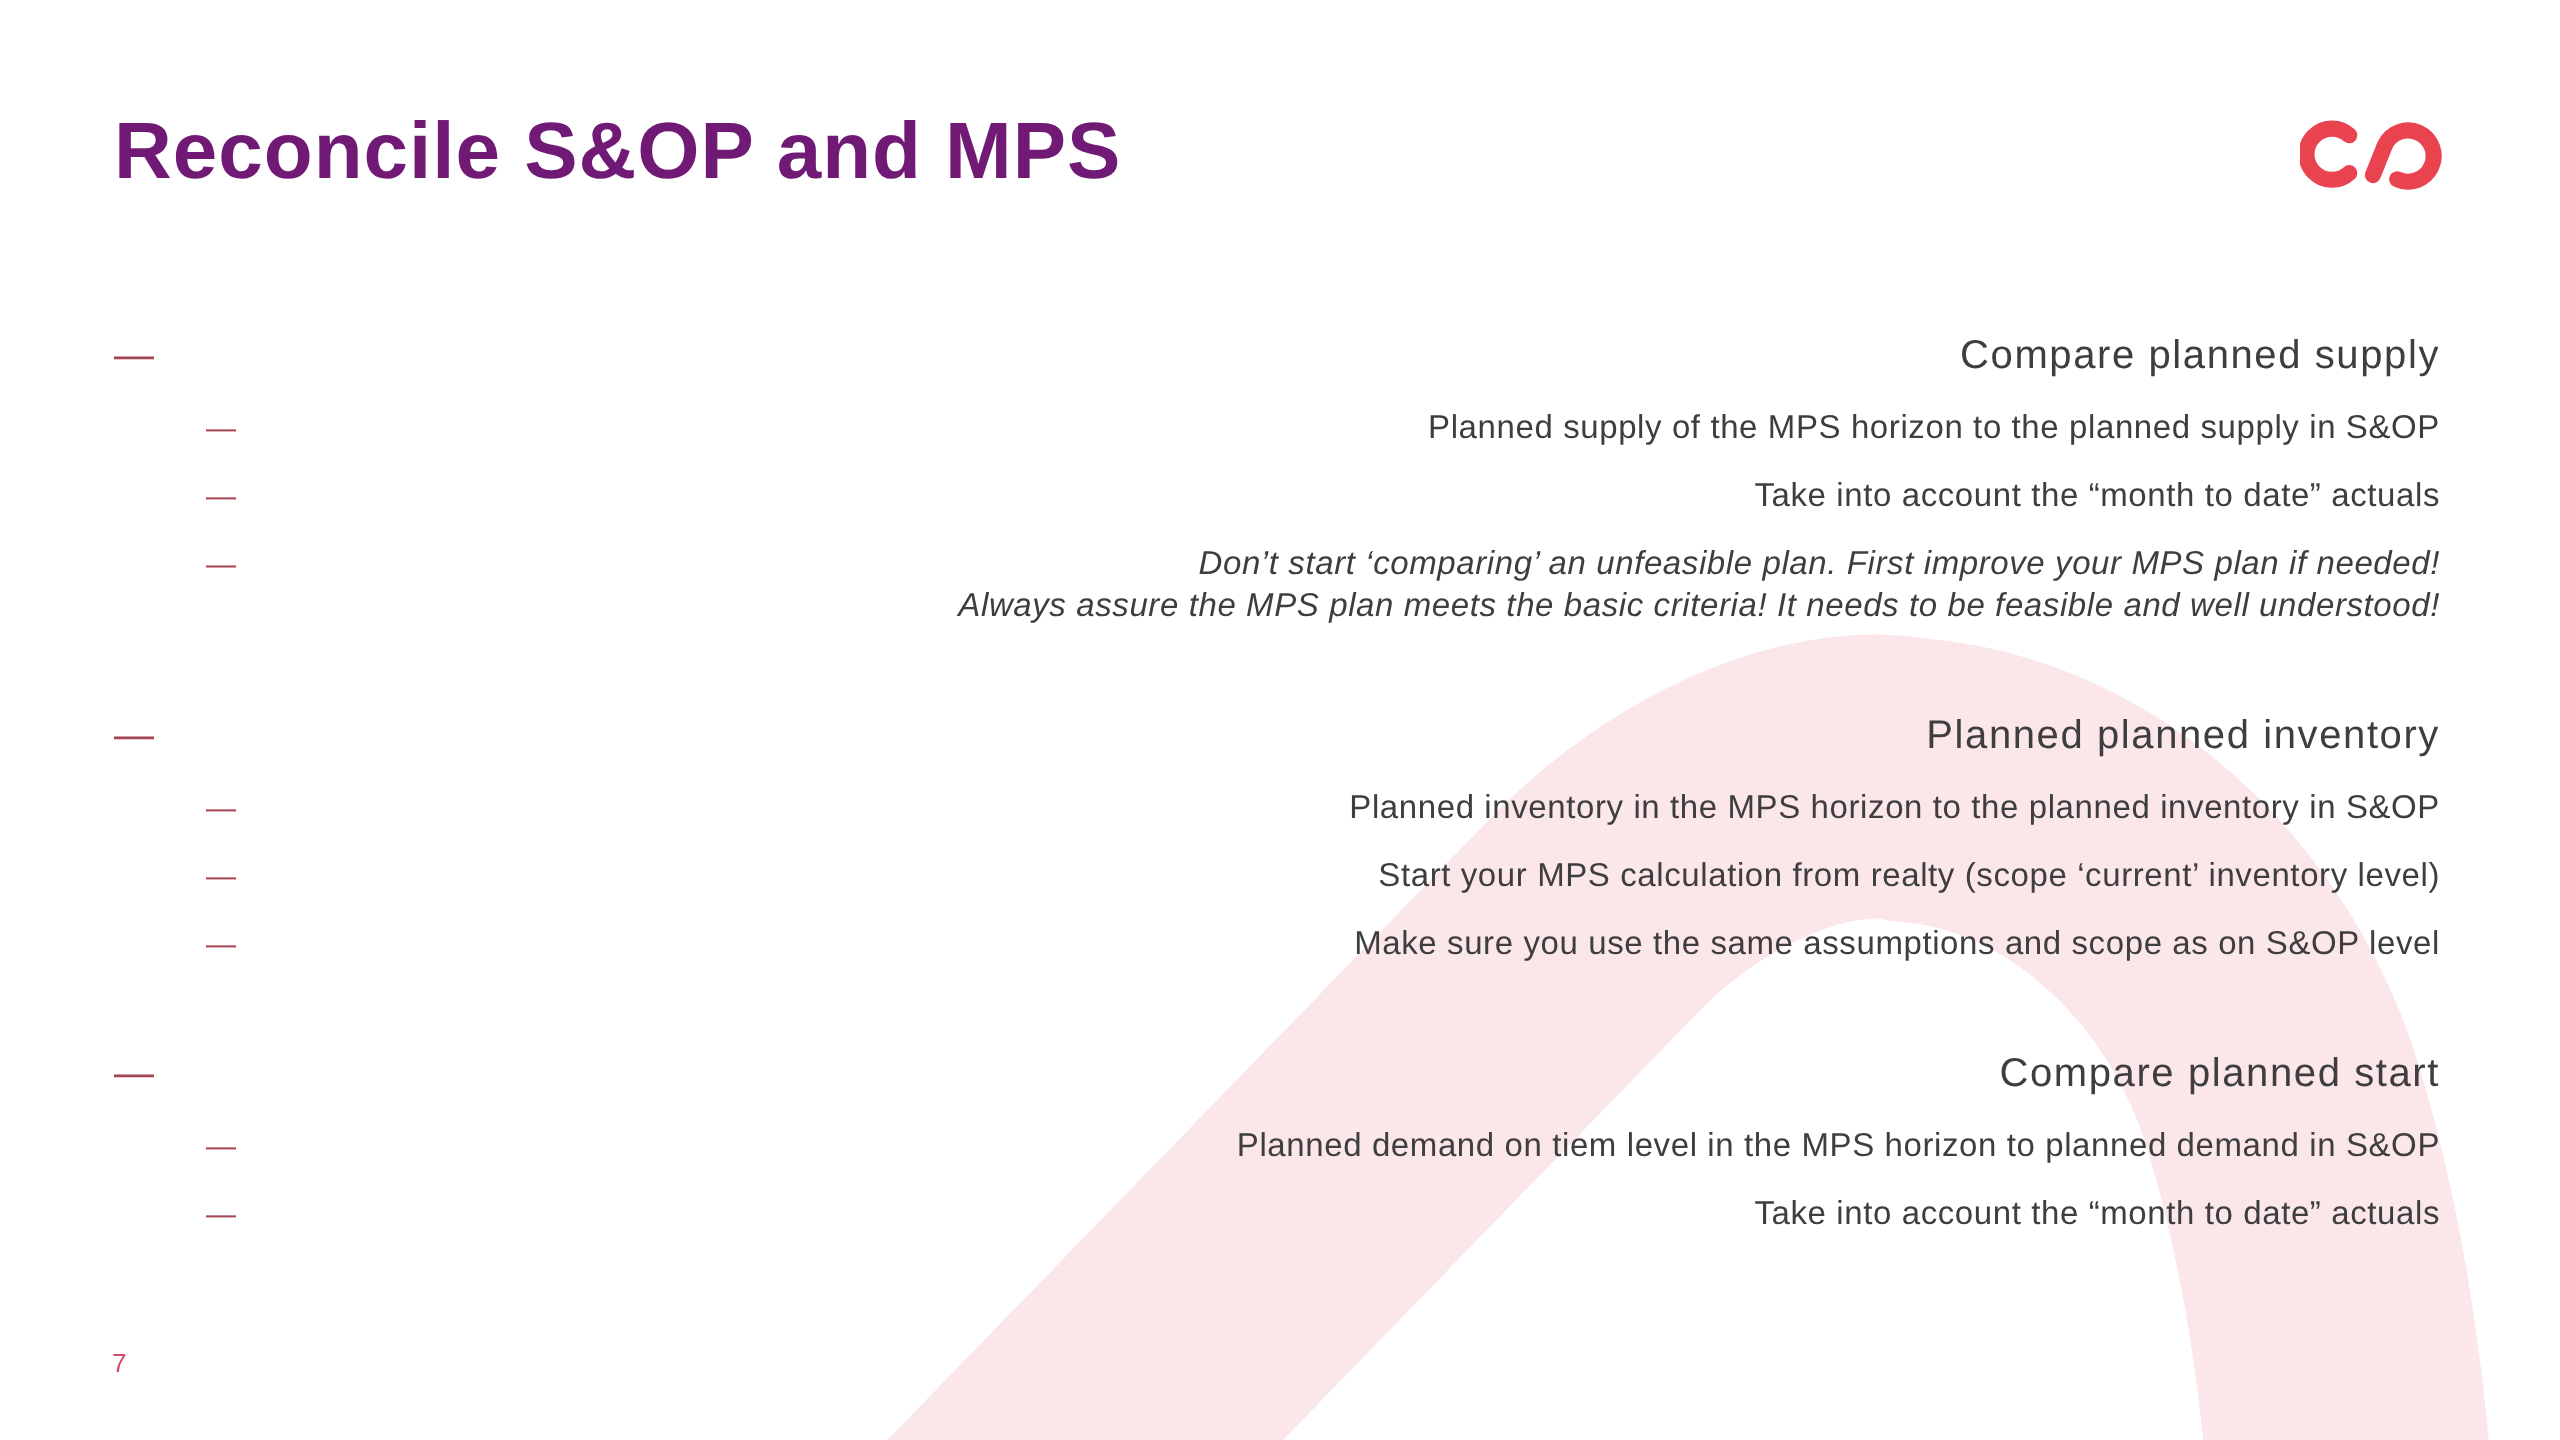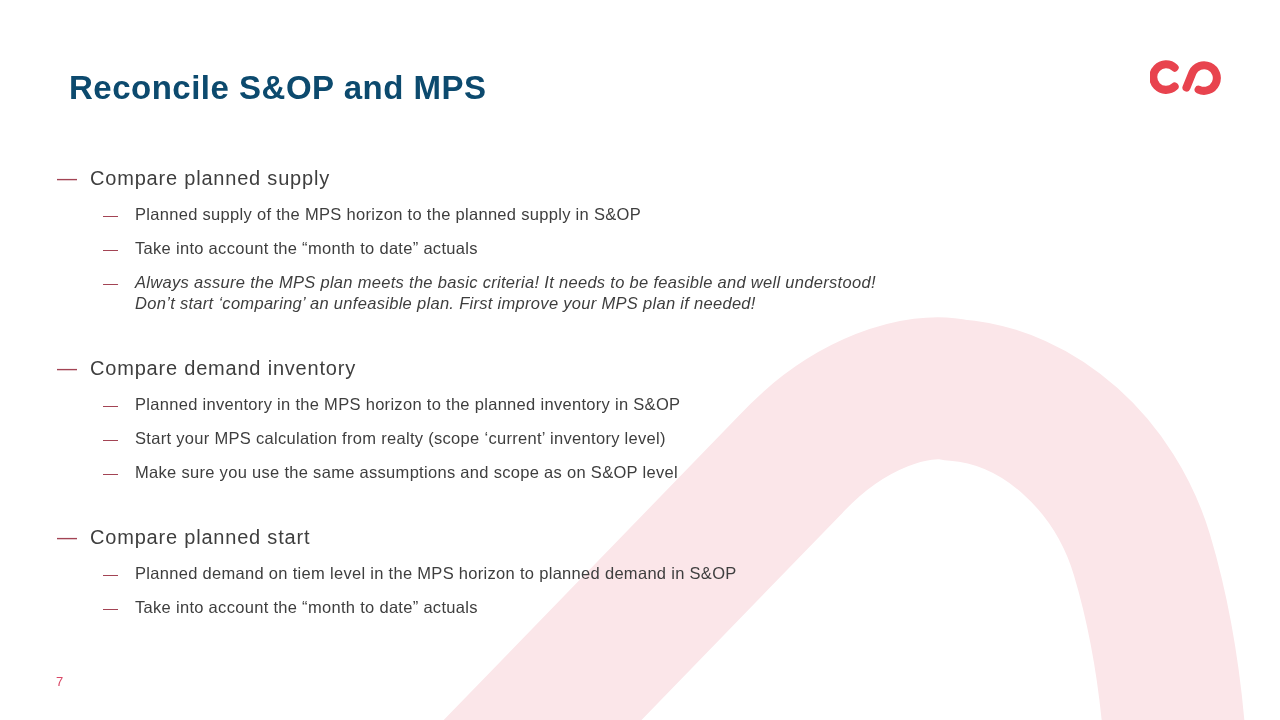--- a/index.html
+++ b/index.html
@@ -19,25 +19,25 @@
     position: absolute;
     left: 0; top: 0;
     width: 1280px; height: 720px;
     pointer-events: none;
   }
   
   .title {
     position: absolute;
     left: 57px;
     top: 56px;
-    font-size: 33px;
+    font-size: 40px;
     font-weight: bold;
     letter-spacing: 0.5px;
-    color: #0c4a6e;
-    margin: 12px;
+    color: #701a75;
+    margin: 0;
     line-height: 40px;
   }
   
   .logo {
     position: absolute;
     left: 1150px;
     top: 56px;
     width: 72px;
     height: 46px;
   }
@@ -48,21 +48,21 @@
     top: 166px;
     right: 60px;
     color: #3E3E3E;
   }
   .section { margin: 0 0 42px 0; }
   .row { display: flex; align-items: flex-start; }
   .row .dash {
     flex: 0 0 auto;
     color: #A34454;
   }
-  .row .txt { flex: 1 1 auto; }
+  .row .txt { flex: 1 1 auto; text-align: right; }
   .l1 {
     font-size: 20px;
     line-height: 24px;
     letter-spacing: 0.8px;
     margin-bottom: 14px;
   }
   .l1 .dash { width: 33px; }
   .l2 {
     font-size: 16.5px;
     line-height: 21px;
@@ -107,30 +107,30 @@
         <span class="dash">—</span>
         <span class="txt">Planned supply of the MPS horizon to the planned supply in S&amp;OP</span>
       </div>
       <div class="row l2">
         <span class="dash">—</span>
         <span class="txt">Take into account the “month to date” actuals</span>
       </div>
       <div class="row l2 em">
         <span class="dash">—</span>
         <span class="txt">
+          <div>Don’t start ‘comparing’ an unfeasible plan.  First improve your MPS plan if needed!</div>
           <div>Always assure the MPS plan meets the basic criteria!  It needs to be feasible and well understood!</div>
-          <div>Don’t start ‘comparing’ an unfeasible plan.  First improve your MPS plan if needed!</div>
         </span>
       </div>
     </div>
 
     <div class="section">
       <div class="row l1">
         <span class="dash">—</span>
-        <span class="txt">Compare demand inventory</span>
+        <span class="txt">Planned planned inventory</span>
       </div>
       <div class="row l2">
         <span class="dash">—</span>
         <span class="txt">Planned inventory in the MPS horizon to the planned inventory in S&amp;OP</span>
       </div>
       <div class="row l2">
         <span class="dash">—</span>
         <span class="txt">Start your MPS calculation from realty (scope ‘current’ inventory level)</span>
       </div>
       <div class="row l2">

